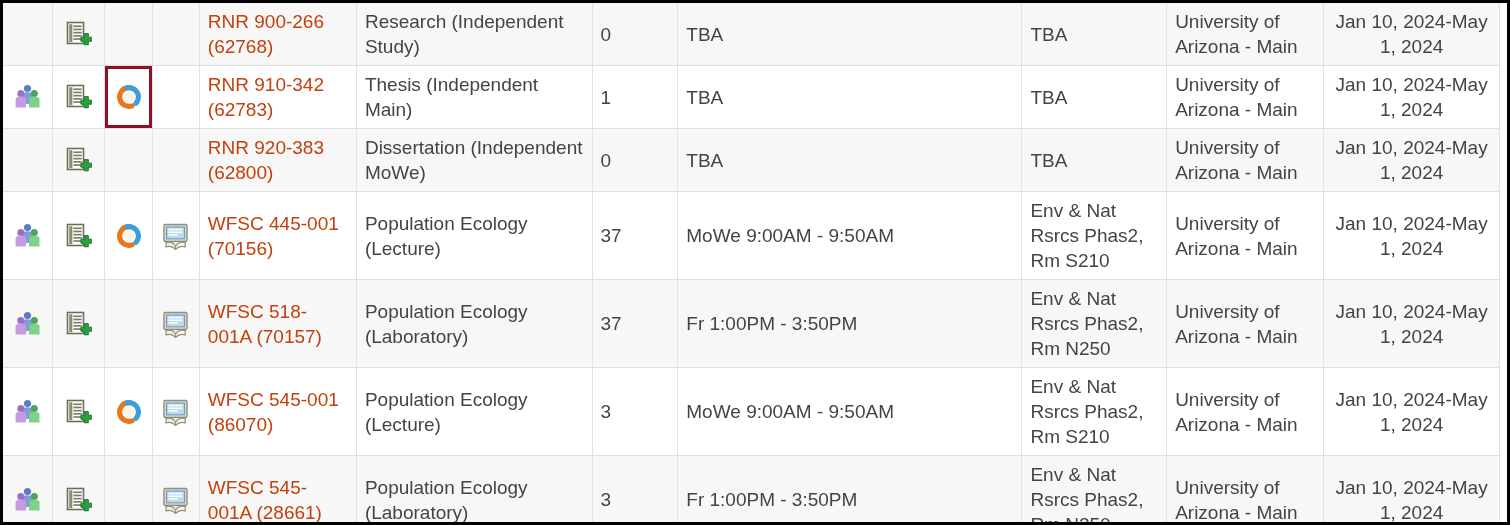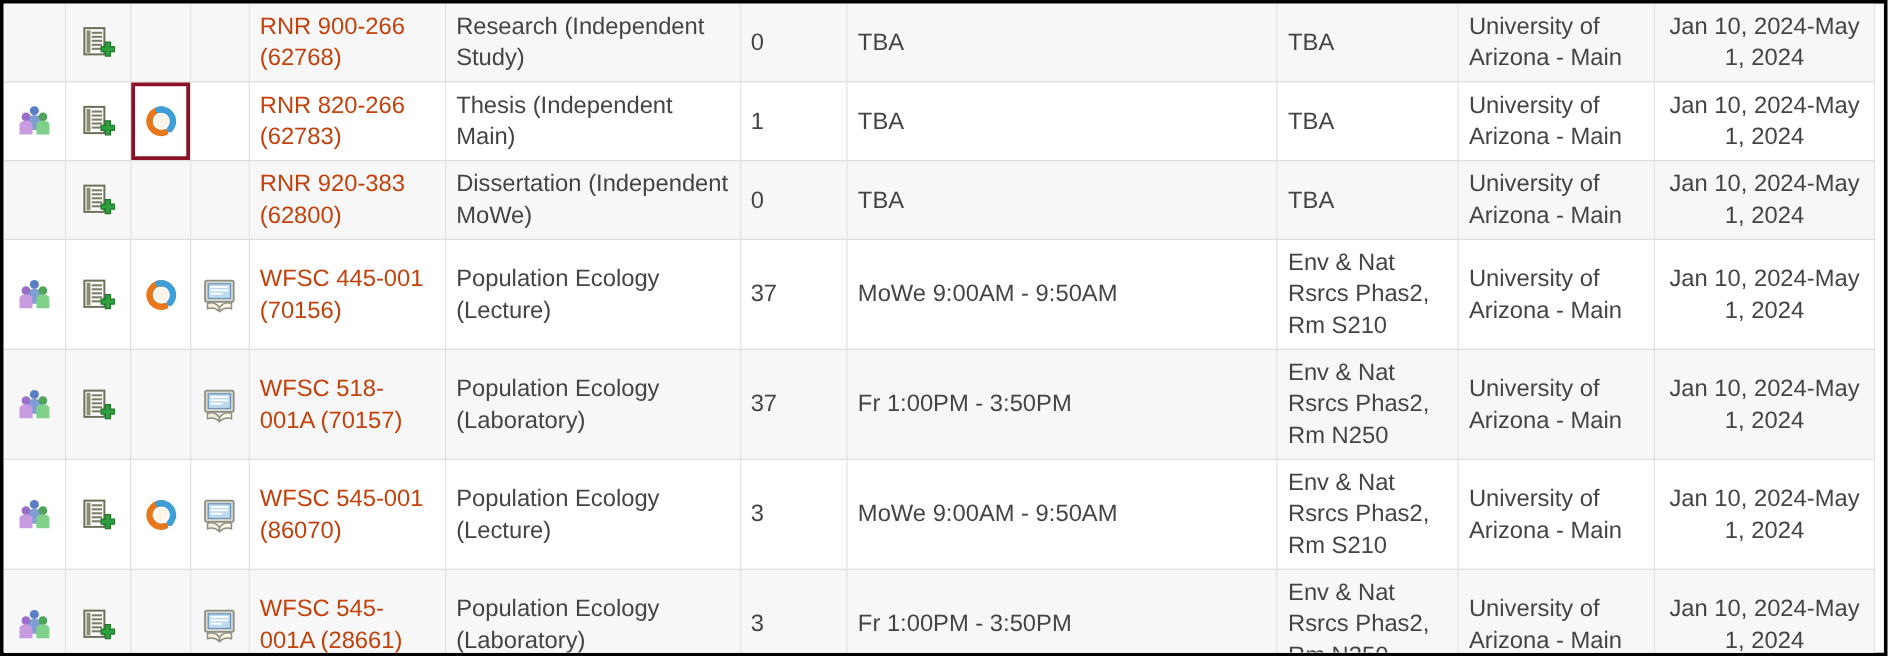--- a/index.html
+++ b/index.html
@@ -176,21 +176,21 @@
             <td class="c-eval has-highlight">
               <div class="hl-wrap">
                 <span class="icon-box"><svg width="28" height="28" viewBox="0 0 28 28">
                     <circle cx="14" cy="14" r="9.4" fill="none" stroke="#e8761b" stroke-width="5.1" stroke-dasharray="34 25" stroke-dashoffset="8" stroke-linecap="round" transform="rotate(118 14 14)"></circle>
                     <circle cx="14" cy="14" r="9.4" fill="none" stroke="#3d9fd6" stroke-width="5.1" stroke-dasharray="24 35" stroke-dashoffset="6" stroke-linecap="round" transform="rotate(-68 14 14)"></circle>
                     <circle cx="14" cy="14" r="5.4" fill="#fdf4e8"></circle>
                   </svg></span>
               </div>
             </td>
             <td class="c-matl"><span class="blank"></span></td>
-            <td class="c-code"><span class="code-link">RNR 820-266 (62783)</span></td>
+            <td class="c-code"><span class="code-link">RNR 910-342 (62783)</span></td>
             <td class="c-title"><span>Thesis (Independent Main)</span></td>
             <td class="c-seats"><span>1</span></td>
             <td class="c-meet"><span>TBA</span></td>
             <td class="c-room"><span>TBA</span></td>
             <td class="c-campus"><span>University of Arizona - Main</span></td>
             <td class="c-dates"><span>Jan 10, 2024-May 1, 2024</span></td>
           </tr>
           <tr class="row-odd">
             <td class="c-roster"><span class="blank"></span></td>
             <td class="c-enroll">

